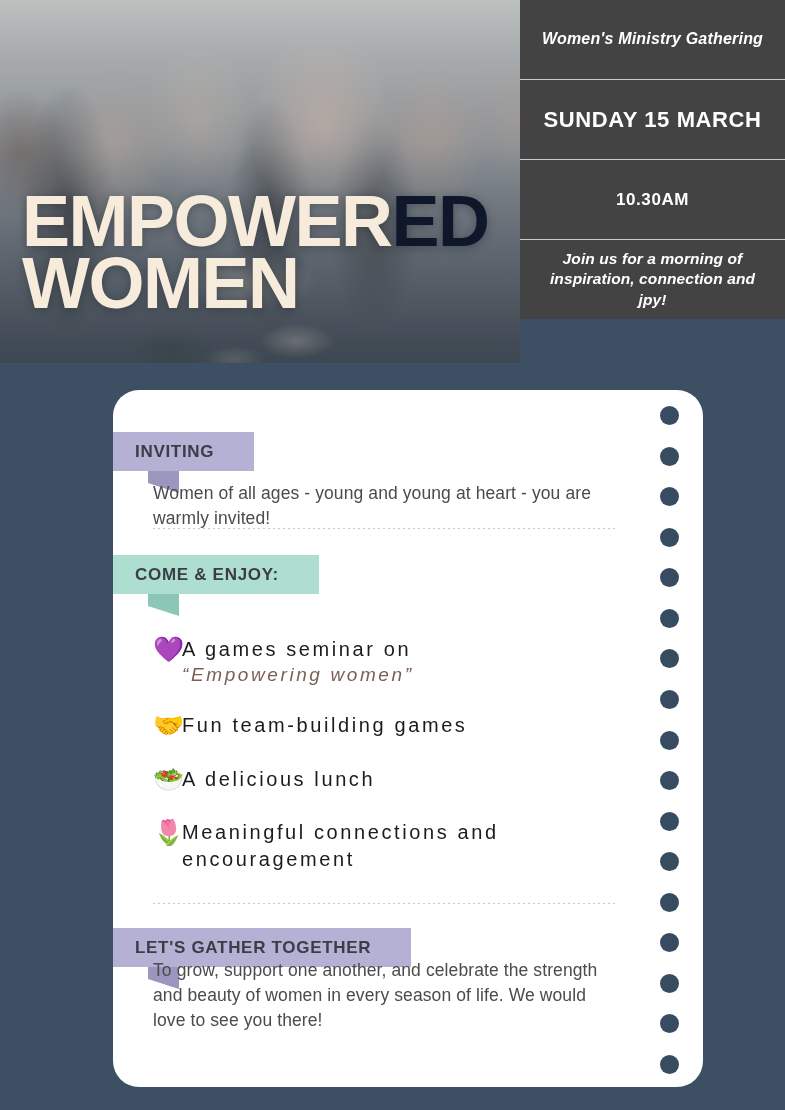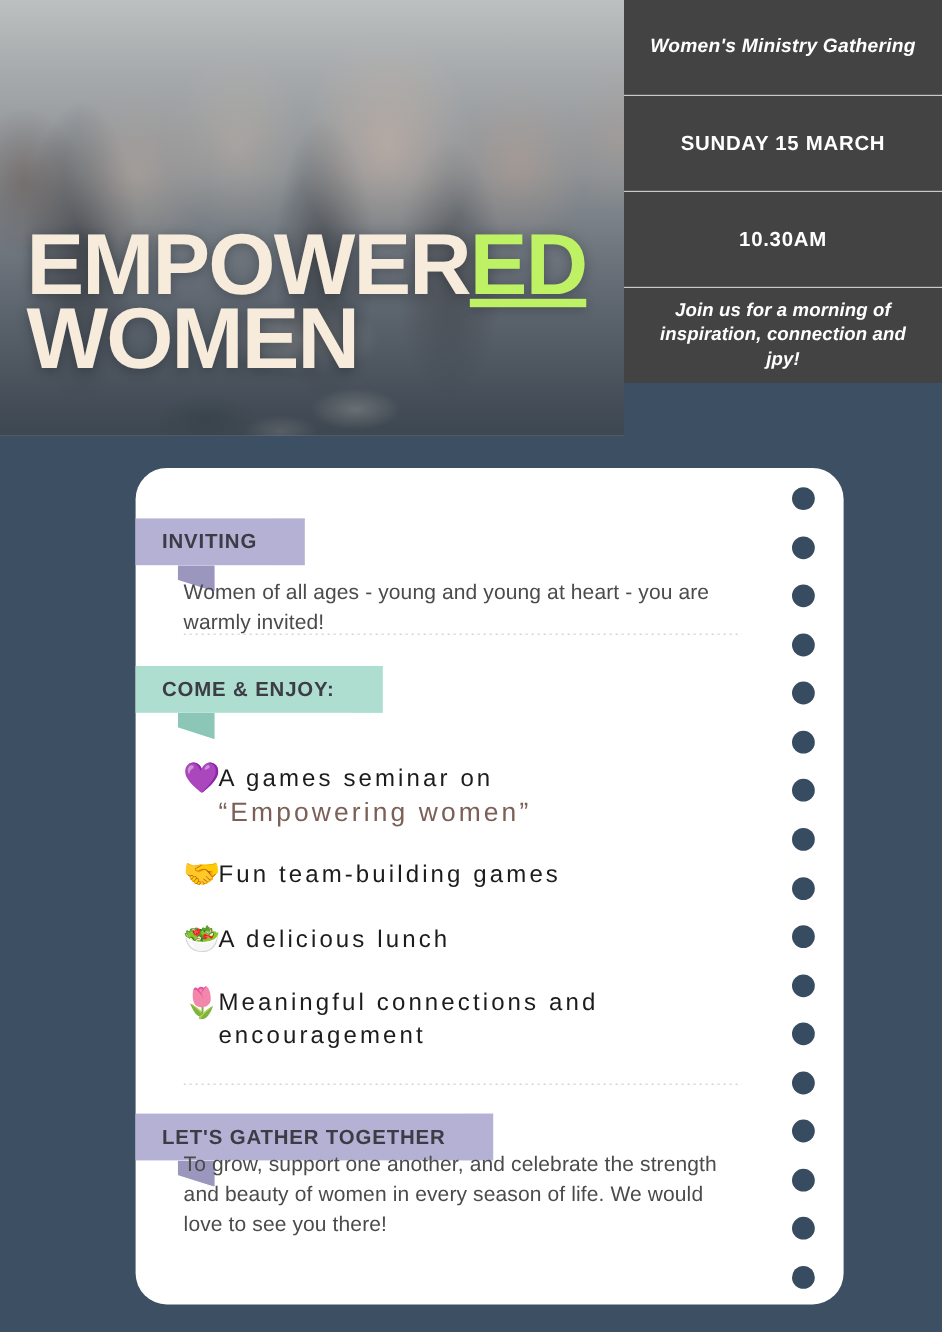--- a/index.html
+++ b/index.html
@@ -55,21 +55,21 @@
   .hero-title {
     position:absolute; left:22px; bottom:48px;
     line-height:.86;
     letter-spacing:-1.5px;
     font-weight:700;
     font-size:72px;
     text-shadow:0 2px 10px rgba(20,26,34,.35);
     white-space:nowrap;
   }
   .t-cream { color:#f7ecdc; }
-  .t-peach { color:#bef264;text-decoration:underline; }
+  .t-peach { color:#0f172a; }
 
   
   .infocol {
     position:absolute; left:520px; top:0;
     width:265px; height:319px;
     background:#434343;
     display:flex; flex-direction:column;
   }
   .info-cell {
     flex:1;
@@ -79,21 +79,21 @@
     padding:6px 14px;
     border-bottom:1.5px solid #c9c9c9;
   }
   .info-cell:last-child { border-bottom:none; }
   .info-kicker {
     font-style:italic; font-weight:700;
     font-size:16px; line-height:1.28;
     letter-spacing:.2px;
   }
   .info-date {
-    font-weight:700; font-size:17px;
+    font-weight:700; font-size:22px;
     letter-spacing:.6px;
   }
   .info-time {
     font-weight:700; font-size:17px;
     letter-spacing:.6px;
   }
   .info-blurb {
     font-style:italic; font-weight:700;
     font-size:15.5px; line-height:1.32;
     letter-spacing:.1px;
@@ -180,21 +180,22 @@
   }
   .feat-body { flex:1 1 auto; }
   .feat-text {
     color:#1c1c1c;
     font-size:20px;
     letter-spacing:2.6px;
     line-height:1.32;
   }
   .feat-quote {
     color:#7c6058;
-    font-size:22px;
+    font-style:italic;
+    font-size:19px;
     letter-spacing:2.6px;
     line-height:1.32;
   }
 </style>
 </head>
 <body>
 
 <div class="poster">
 
   <div class="hero">

